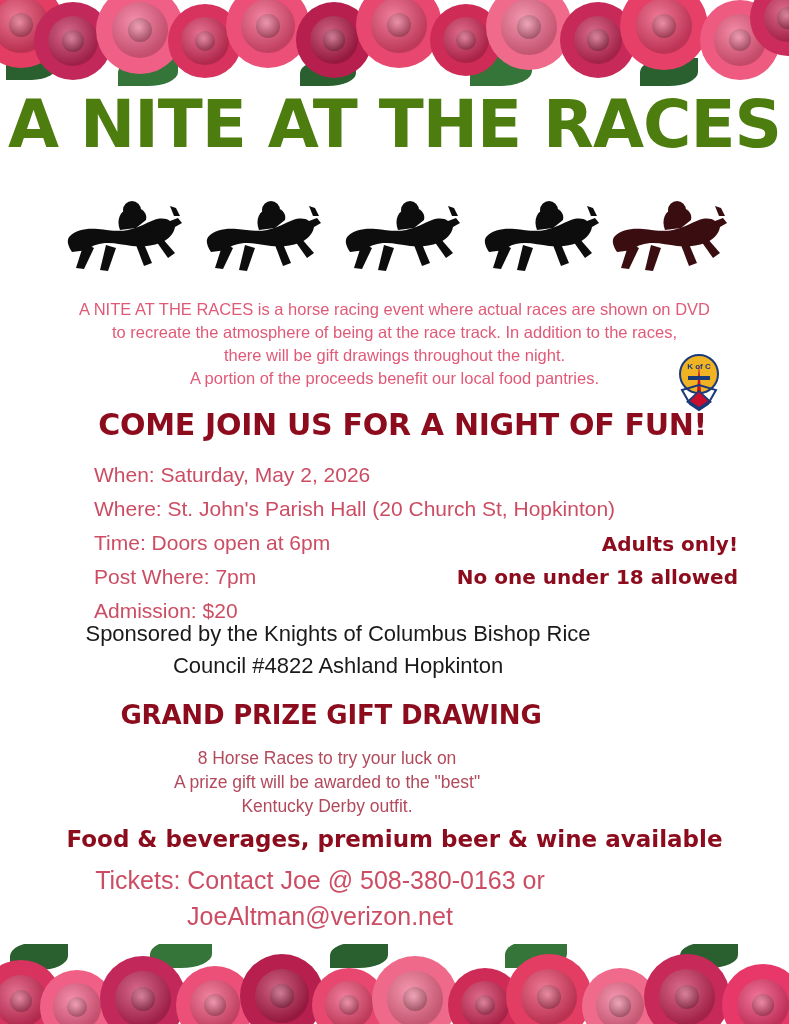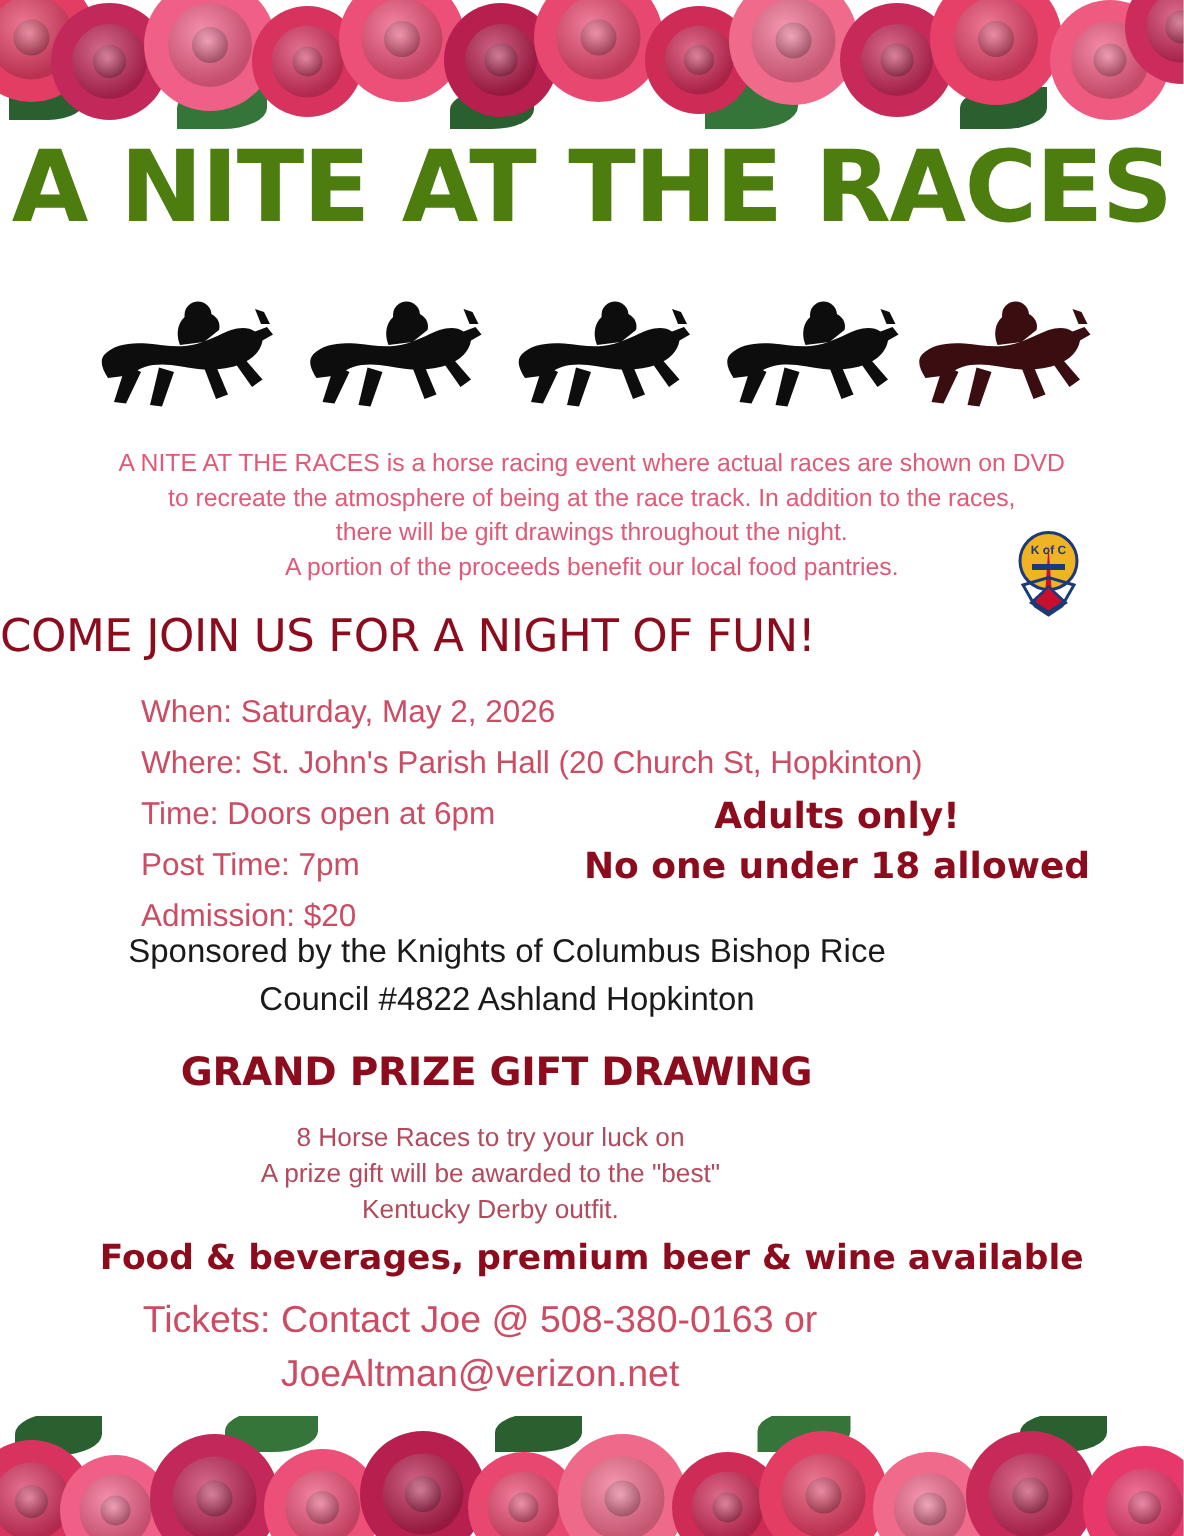--- a/index.html
+++ b/index.html
@@ -104,23 +104,23 @@
     left: 668px;
     width: 62px;
     height: 62px;
   }
 
   .comejoin {
     position: absolute;
     top: 407px;
     left: 0;
     width: 707px;
-    text-align: left;
-    font-family: "DejaVu Sans", sans-serif;
-    font-weight: normal;
+    text-align: right;
+    font-family: "DejaVu Sans", sans-serif;
+    font-weight: bold;
     font-size: 30px;
     color: #8c0c1d;
     letter-spacing: -0.3px;
   }
 
   .details {
     position: absolute;
     top: 458px;
     left: 70px;
     width: 620px;
@@ -128,25 +128,25 @@
     font-size: 21px;
     line-height: 34px;
   }
   .details .row { white-space: nowrap; margin-left: 24px; }
 
   .adults {
     position: absolute;
     top: 528px;
     left: 378px;
     width: 360px;
-    text-align: center;
+    text-align: right;
     color: #8c0c1d;
     font-family: "DejaVu Sans", sans-serif;
     font-weight: bold;
-    font-size: 24px;
+    font-size: 20px;
     line-height: 33px;
   }
 
   .sponsor {
     position: absolute;
     top: 618px;
     left: 0;
     width: 676px;
     text-align: center;
     color: #1a1a1a;
@@ -321,21 +321,21 @@
       <path d="M14 38 L31 33 L48 38 L40 52 L31 58 L22 52 Z" fill="none" stroke="#1b3a7a" stroke-width="2"></path>
     </svg>
   </div>
 
   <div class="comejoin">COME JOIN US FOR A NIGHT OF FUN!</div>
 
   <div class="details">
     <div class="row">When: Saturday, May 2, 2026</div>
     <div class="row">Where: St. John's Parish Hall (20 Church St, Hopkinton)</div>
     <div class="row">Time: Doors open at 6pm</div>
-    <div class="row">Post Time: 7pm</div>
+    <div class="row">Post Where: 7pm</div>
     <div class="row">Admission: $20</div>
   </div>
 
   <div class="adults">
     <div>Adults only!</div>
     <div>No one under 18 allowed</div>
   </div>
 
   <div class="sponsor">
     <div>Sponsored by the Knights of Columbus Bishop Rice</div>

